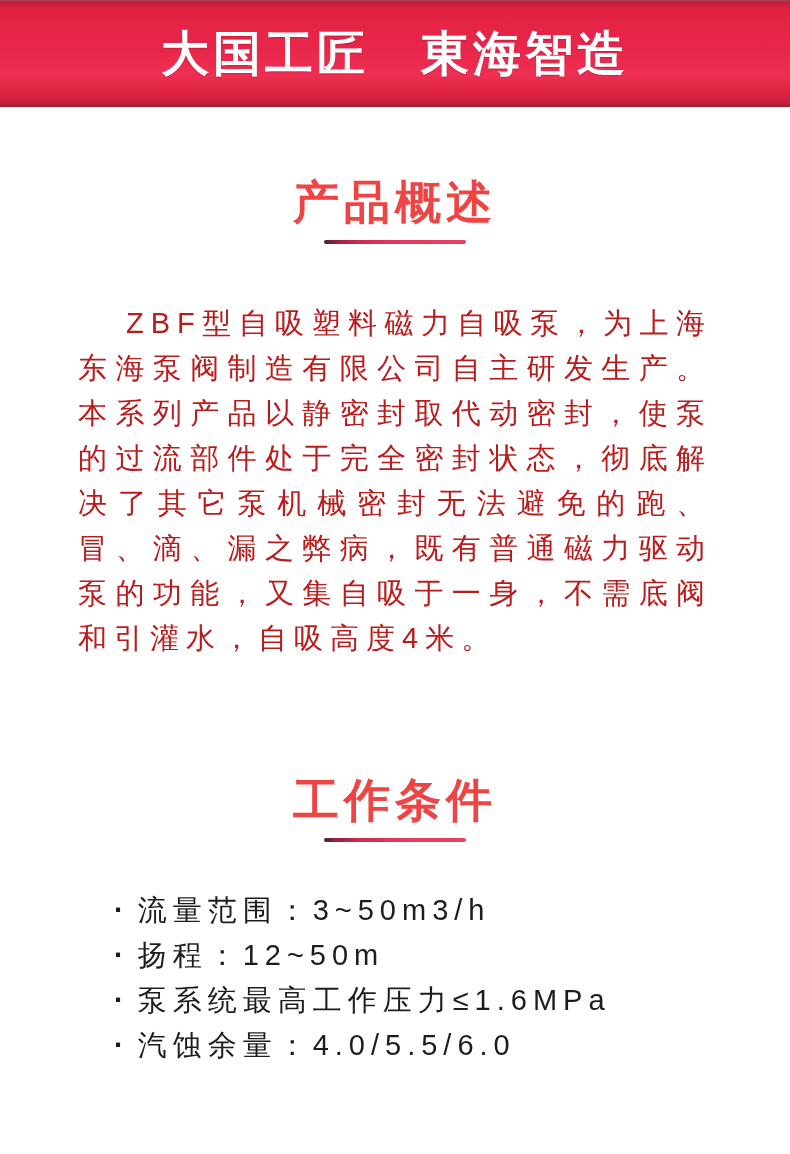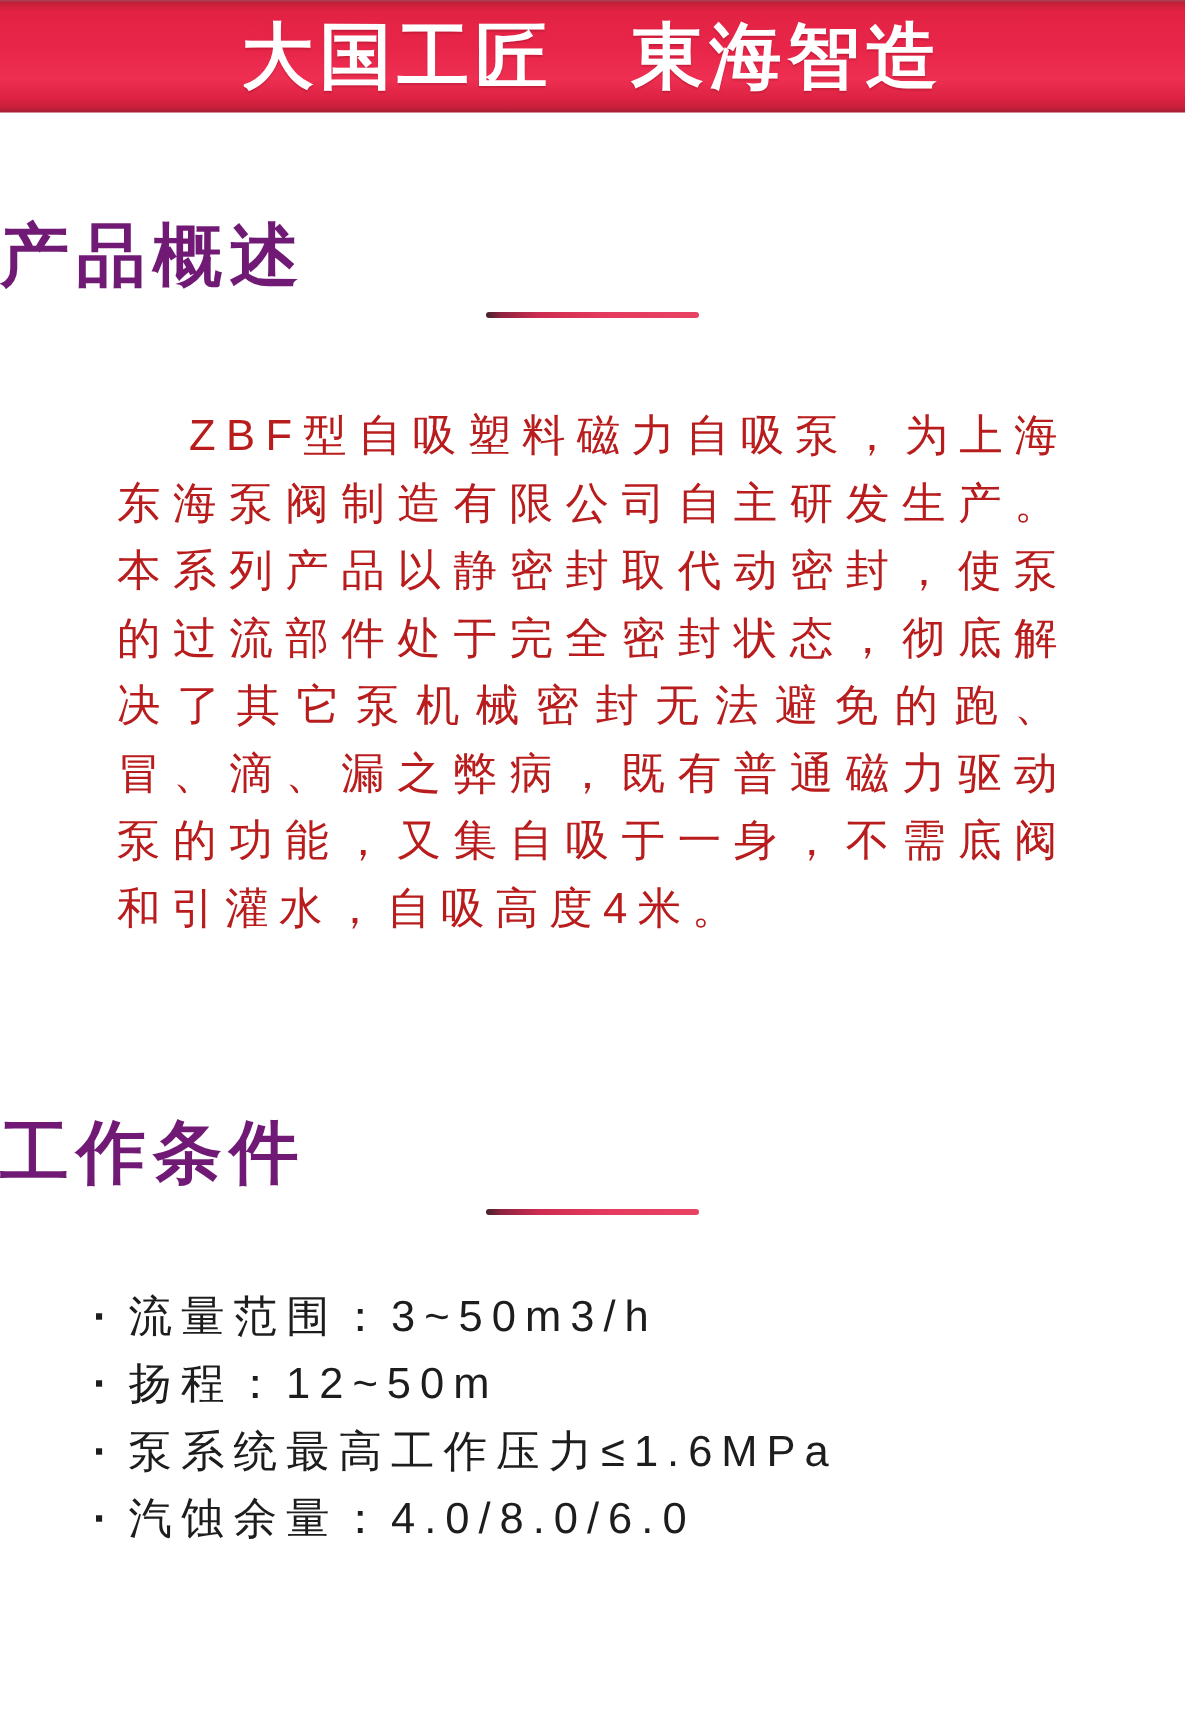--- a/index.html
+++ b/index.html
@@ -9,21 +9,21 @@
     width: 790px;
     height: 1154px;
     margin: 0 auto;
     background: #ffffff;
     overflow: hidden;
     font-family: "Liberation Sans", "DejaVu Sans", sans-serif;
     color: #1d1d1d;
   }
   
   .banner {
-    height: 75px;
+    height: 107px;
     width: 100%;
     display: flex;
     align-items: center;
     justify-content: center;
     background: linear-gradient(180deg,
       #9e4a5a 0%,
       #c21f38 2%,
       #e22243 10%,
       #e8264a 45%,
       #ee2f52 70%,
@@ -38,21 +38,22 @@
     font-weight: bold;
     letter-spacing: 4px;
     white-space: nowrap;
     text-shadow: 0 1px 1px rgba(120,0,20,0.25);
   }
   
   .section-title {
     margin: 0;
     font-size: 46px;
     font-weight: bold;
-    color: #701a75;
+    color: #ef4444;
+    text-align: center;
     letter-spacing: 5px;
     line-height: 54px;
   }
   .overview-title { margin-top: 68px; }
   .conditions-title { margin-top: 112px; }
   .title-underline {
     width: 142px;
     height: 4px;
     margin: 11px auto 0 auto;
     border-radius: 2px;
@@ -68,21 +69,21 @@
     margin: 57px 78px 0 78px;
     font-size: 29px;
     line-height: 45px;
     letter-spacing: 7px;
     text-align: justify;
     text-indent: 48px;
     color: #b91c1c;
   }
   
   .conditions-list {
-    margin: 46px 78px 0 62px;
+    margin: 46px 78px 0 114px;
     padding: 0;
     list-style: none;
     font-size: 29px;
     line-height: 45px;
     letter-spacing: 6px;
     text-align: justify;
     color: #1d1d1d;
   }
   .conditions-list li { margin: 0; padding: 0; }
   .bullet-dot {
@@ -115,18 +116,18 @@
       <li>
         <span class="bullet-dot">·</span><span>流量范围：3~50m3/h</span>
       </li>
       <li>
         <span class="bullet-dot">·</span><span>扬程：12~50m</span>
       </li>
       <li>
         <span class="bullet-dot">·</span><span>泵系统最高工作压力≤1.6MPa</span>
       </li>
       <li>
-        <span class="bullet-dot">·</span><span>汽蚀余量：4.0/8.0/6.0</span>
+        <span class="bullet-dot">·</span><span>汽蚀余量：4.0/5.5/6.0</span>
       </li>
     </ul>
   </section>
 
 </div>
 
 </body></html>

